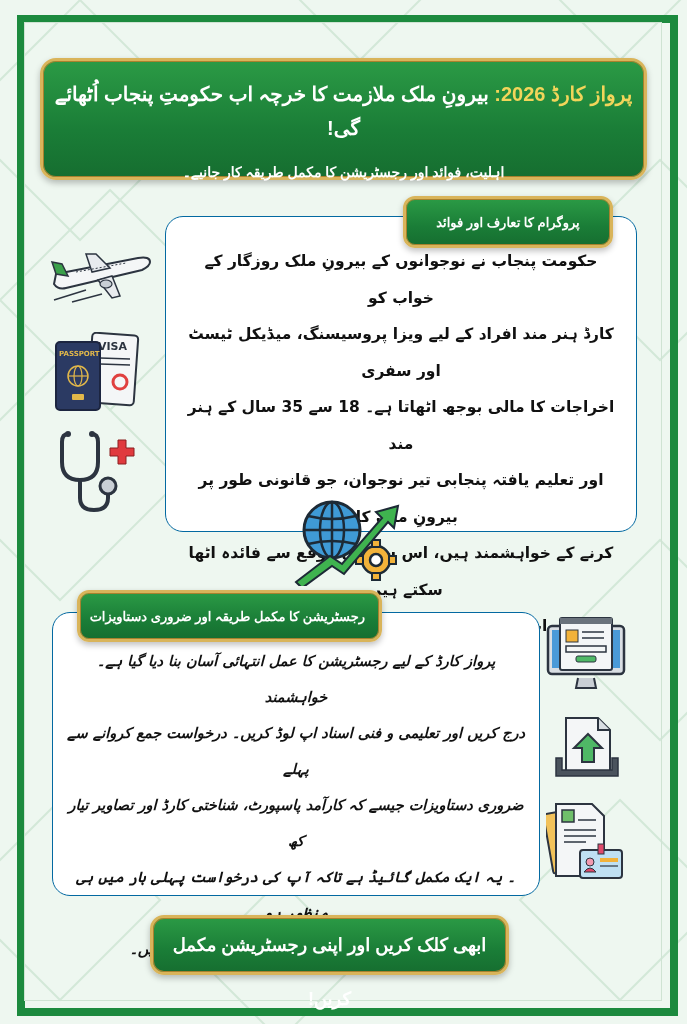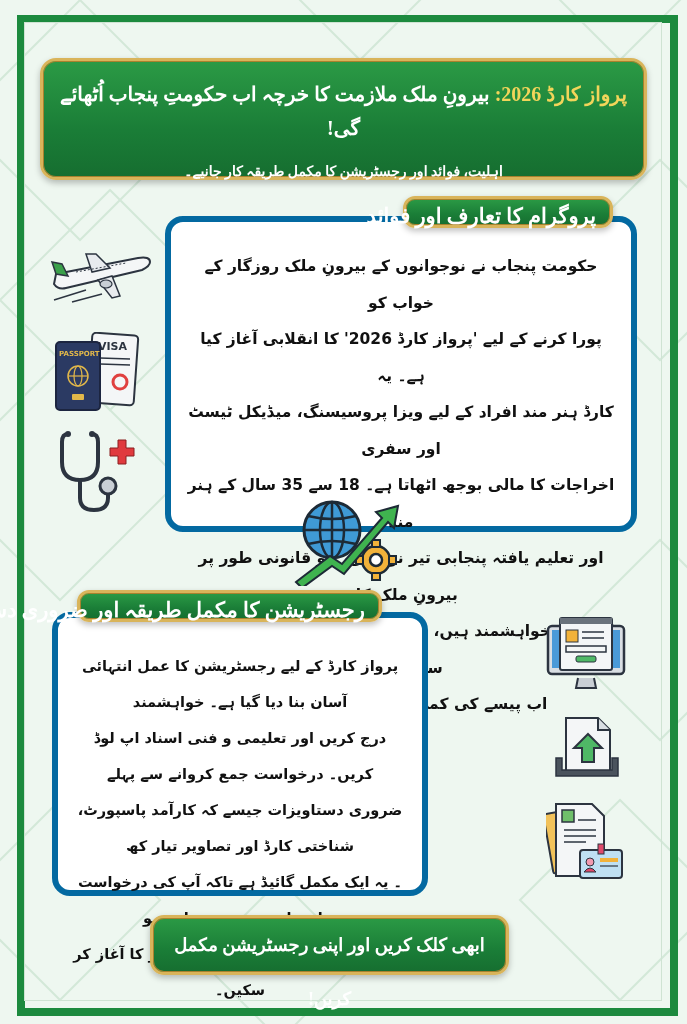--- a/index.html
+++ b/index.html
@@ -16,40 +16,40 @@
   .frame-inner {
     position:absolute; left:24px; top:22px; width:638px; height:979px;
     border:1px solid #cfe3d3; box-sizing:border-box; z-index:1;
   }
   .pill {
     position:absolute; z-index:5;
     background:linear-gradient(180deg,#2b9a45 0%,#1a7d37 60%,#166e30 100%);
     border:3px solid #d9b45a;
     box-shadow:0 0 0 1px #a8812e inset, 0 3px 6px rgba(0,0,0,0.25);
     color:#fff; text-align:center; direction:rtl;
-    font-family:Liberation Serif, serif; font-weight:bold;
+    font-family:Liberation Sans, sans-serif; font-weight:bold;
     box-sizing:border-box;
   }
   .header-box { left:40px; top:58px; width:607px; height:122px; border-radius:16px; padding-top:16px; }
   .header-box .line1 { font-size:20px; line-height:34px; }
   .header-box .line1 .accent { color:#f2d55a; }
   .header-box .line2 { font-size:14px; line-height:38px; margin-top:8px; }
 
-  .section-label { height:32px; border-radius:12px; font-size:21px; line-height:34px; padding:0 14px; white-space:nowrap; }
+  .section-label { height:52px; border-radius:12px; font-size:13px; line-height:34px; padding:7px 14px; white-space:nowrap; }
   .label1 { left:403px; top:196px; width:210px; }
   .label2 { left:77px; top:590px; width:305px; }
 
   .card {
     position:absolute; z-index:3; background:#fff;
-    border:6px solid #0369a1; border-radius:18px; box-sizing:border-box;
+    border:1px solid #0369a1; border-radius:18px; box-sizing:border-box;
     direction:rtl; text-align:center; color:#111;
     font-family:"DejaVu Sans", sans-serif; font-weight:bold;
   }
   .card1 { left:165px; top:216px; width:472px; height:316px; padding:26px 16px 0 16px; font-size:15.5px; line-height:36.5px; }
-  .card2 { left:52px; top:612px; width:376px; height:284px; padding:30px 14px 0 14px; font-size:14.5px; line-height:36px; }
+  .card2 { left:52px; top:612px; width:488px; height:284px; padding:30px 14px 0 14px; font-size:14.5px; line-height:36px;font-style:italic; }
   .card p { margin:0; }
 
   .cta { left:150px; top:915px; width:359px; height:60px; border-radius:14px; font-size:18px; line-height:54px; }
 
   .icon { position:absolute; z-index:4; }
 </style>
 </head>
 <body>
 
 <svg class="bg-pattern" width="687" height="1024" viewBox="0 0 687 1024">
@@ -70,21 +70,20 @@
 <div class="frame"></div>
 <div class="frame-inner"></div>
 
 <div class="pill header-box">
   <div class="line1"><span class="accent">پرواز کارڈ 2026:</span><span> بیرونِ ملک ملازمت کا خرچہ اب حکومتِ پنجاب اُٹھائے گی!</span></div>
   <div class="line2">اہلیت، فوائد اور رجسٹریشن کا مکمل طریقہ کار جانیے۔</div>
 </div>
 
 <div class="card card1">
   <p>حکومت پنجاب نے نوجوانوں کے بیرونِ ملک روزگار کے خواب کو</p>
-  <p>پورا کرنے کے لیے 'پرواز کارڈ 2026' کا انقلابی آغاز کیا ہے۔ یہ</p>
   <p>کارڈ ہنر مند افراد کے لیے ویزا پروسیسنگ، میڈیکل ٹیسٹ اور سفری</p>
   <p>اخراجات کا مالی بوجھ اٹھاتا ہے۔ 18 سے 35 سال کے ہنر مند</p>
   <p>اور تعلیم یافتہ پنجابی تیر نوجوان، جو قانونی طور پر بیرونِ ملک   کام</p>
   <p>کرنے کے خواہشمند ہیں، اس سنہری موقع سے فائدہ اٹھا سکتے ہیں۔</p>
   <p>اب پیسے کی کمی رکاوٹ نہیں بنے گی!</p>
 </div>
 <div class="pill section-label label1">پروگرام کا تعارف اور فوائد</div>
 
 <svg class="icon" style="left:46px;top:248px" width="108" height="56" viewBox="0 0 108 56">
   <path d="M10 26 L92 10 Q104 8 104 14 Q104 18 96 22 L20 40 Q12 42 8 36 Z" fill="#f4f6f7" stroke="#2c3440" stroke-width="2"></path>

